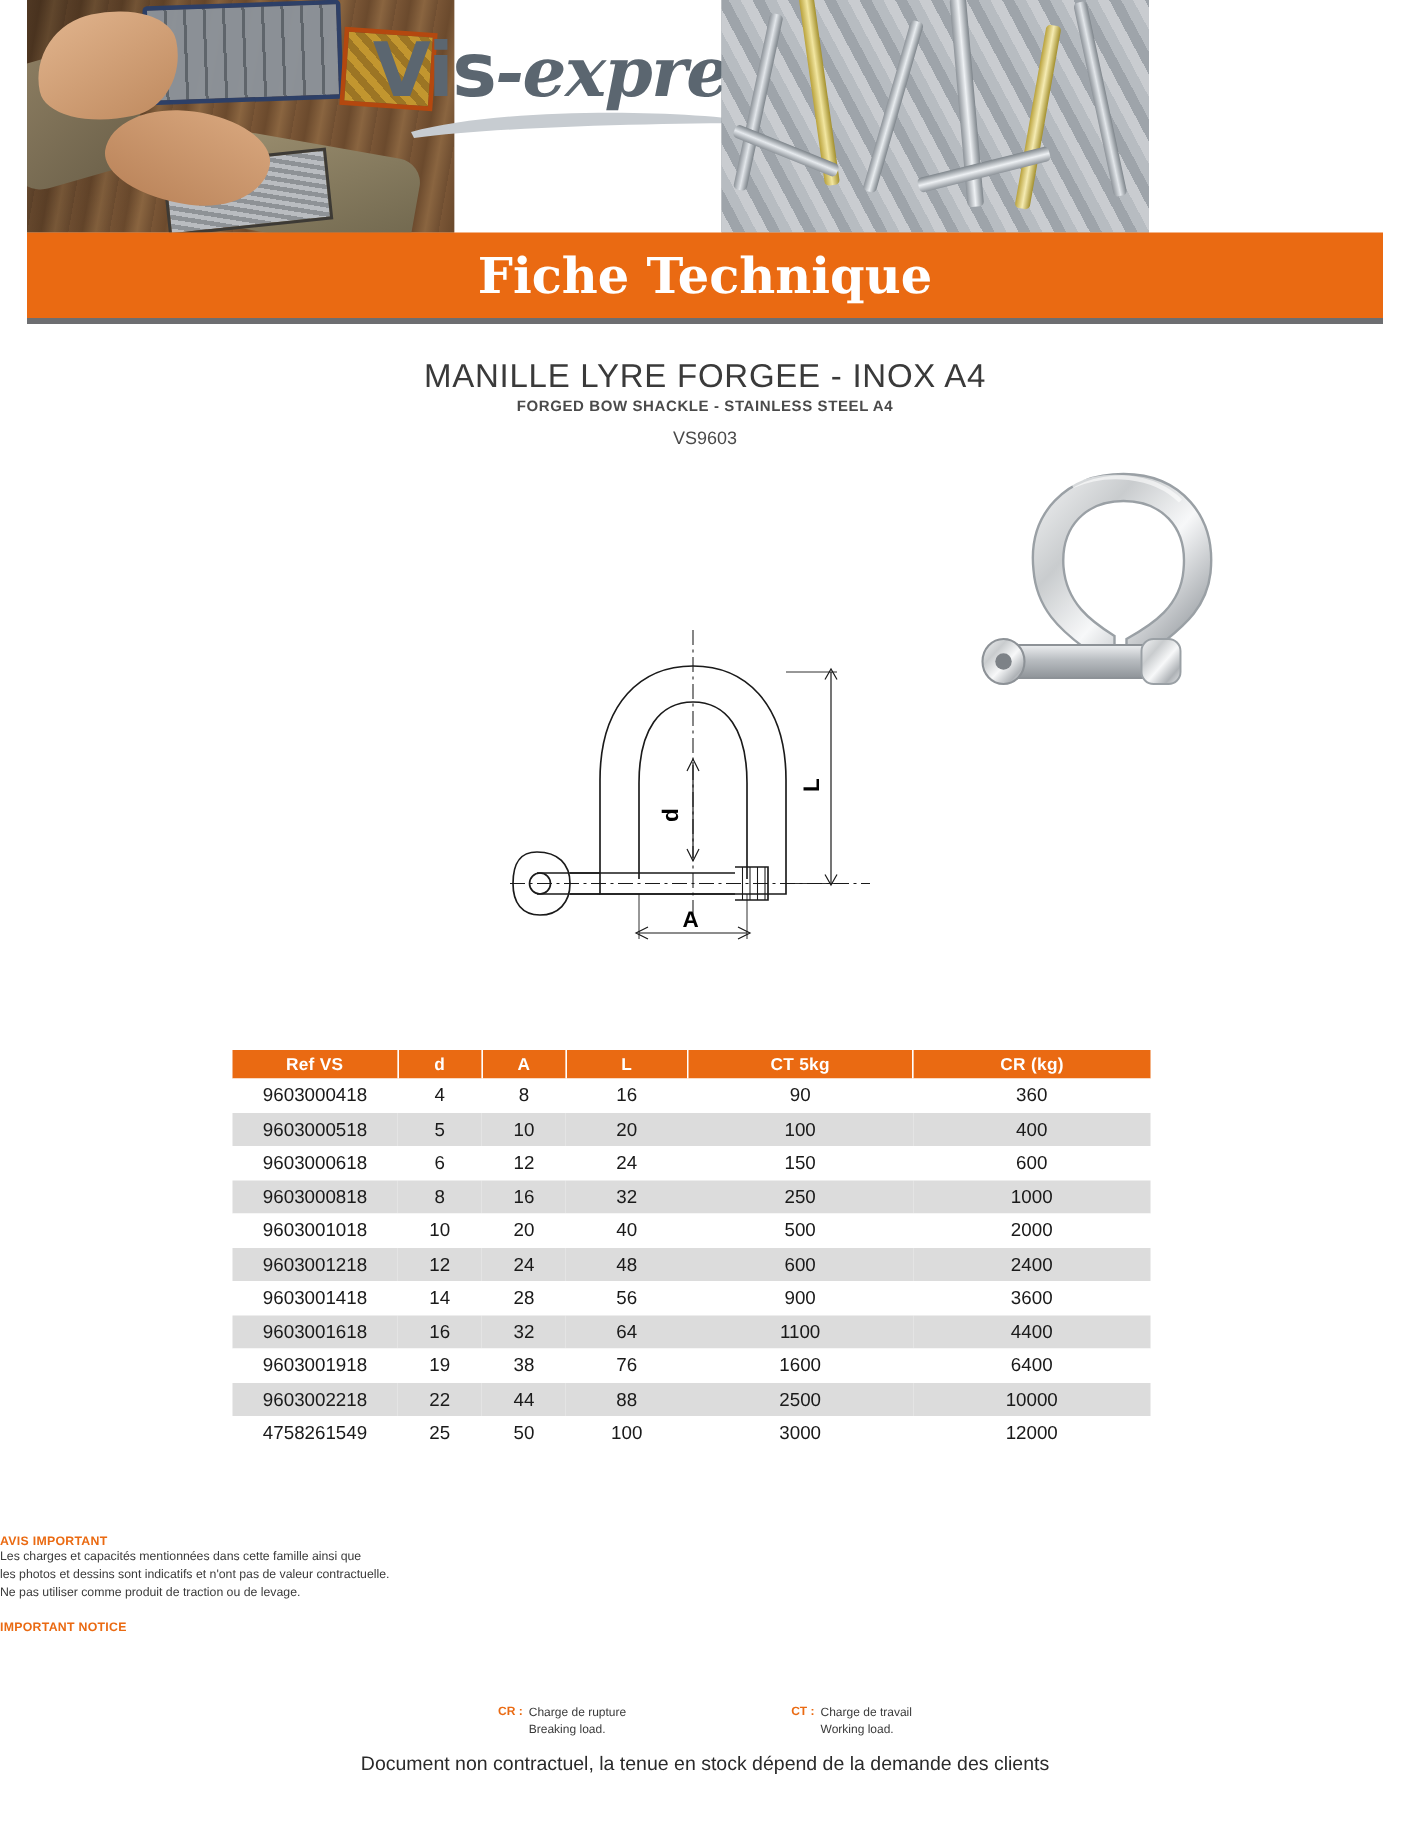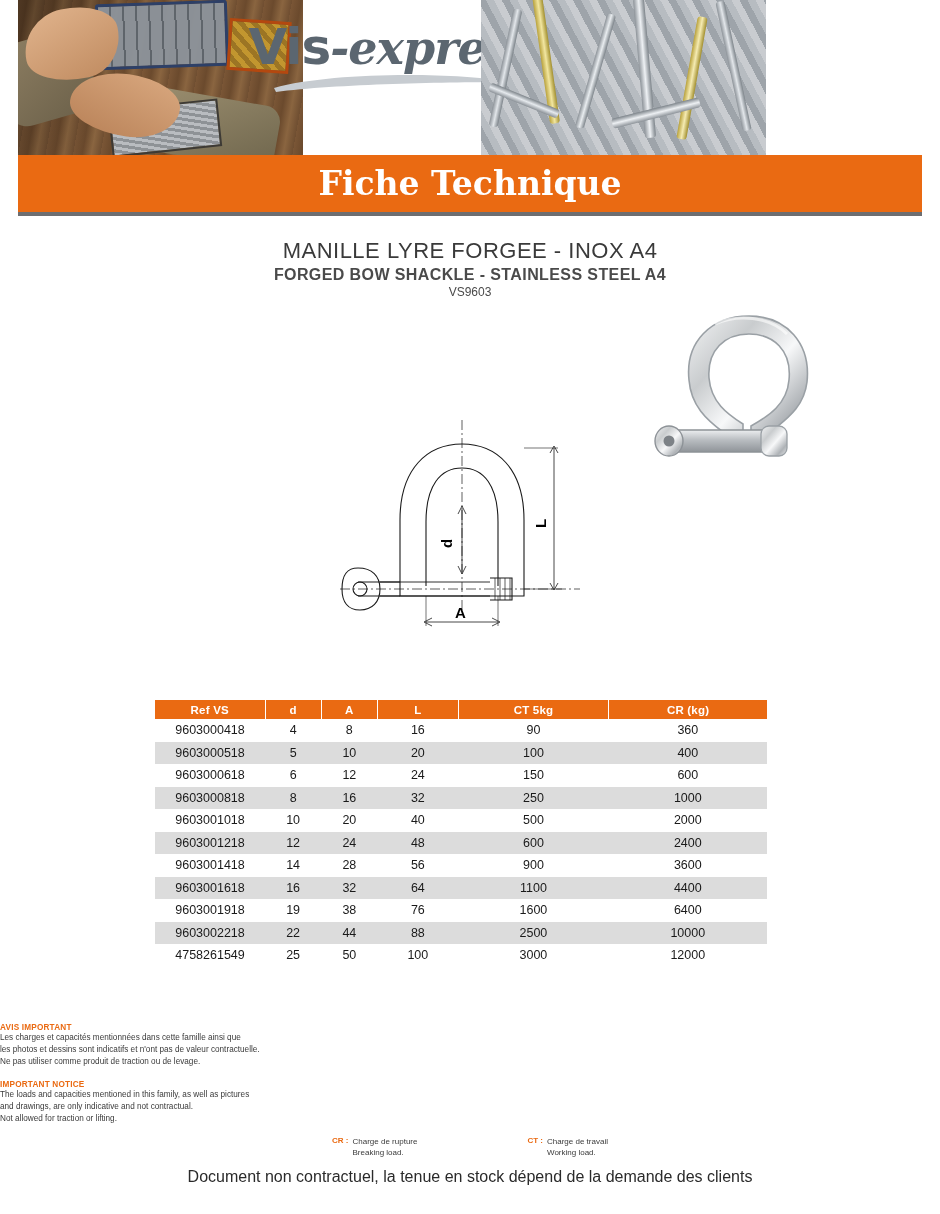--- a/index.html
+++ b/index.html
@@ -190,21 +190,21 @@
     font-size: 22px;
     letter-spacing: 0.5px;
     color: #3a3a3a;
     font-family: "Liberation Sans", sans-serif;
   }
   .prod-sub {
     position: absolute;
     left: 0; right: 0;
     top: 266px;
     text-align: center;
-    font-size: 16px;
+    font-size: 10px;
     font-weight: bold;
     letter-spacing: 0.4px;
     color: #4a4a4a;
   }
   .prod-ref {
     position: absolute;
     left: 0; right: 0;
     top: 285px;
     text-align: center;
     font-size: 12px;
@@ -288,21 +288,21 @@
     color: #ea6a12;
     font-weight: bold;
     margin-right: 4px;
   }
   .legend .blk { text-align: left; line-height: 1.4; }
   .footer-note {
     position: absolute;
     top: 1168px;
     left: 0; right: 0;
     text-align: center;
-    font-size: 16px;
+    font-size: 13px;
     color: #2a2a2a;
   }
 </style>
 </head>
 <body>
 
 <div id="page">
 
   <div class="header-band">
 
@@ -539,25 +539,20 @@
   </div>
   <div class="notice" style="top:1032px;">
     <div>Les charges et capacités mentionnées dans cette famille ainsi que</div>
     <div>les photos et dessins sont indicatifs et n'ont pas de valeur contractuelle.</div>
     <div>Ne pas utiliser comme produit de traction ou de levage.</div>
   </div>
 
   <div class="notice" style="top:1079px;">
     <span class="notice-title">IMPORTANT NOTICE</span>
   </div>
-  <div class="notice" style="top:1089px;">
-    <div>The loads and capacities mentioned in this family, as well as pictures</div>
-    <div>and drawings, are only indicative and not contractual.</div>
-    <div>Not allowed for traction or lifting.</div>
-  </div>
 
   <div class="legend">
     <div style="display:flex;">
       <span class="code">CR :</span>
       <span class="blk">
         <span>Charge de rupture</span><br>
         <span>Breaking load.</span>
       </span>
     </div>
     <div style="display:flex;">

